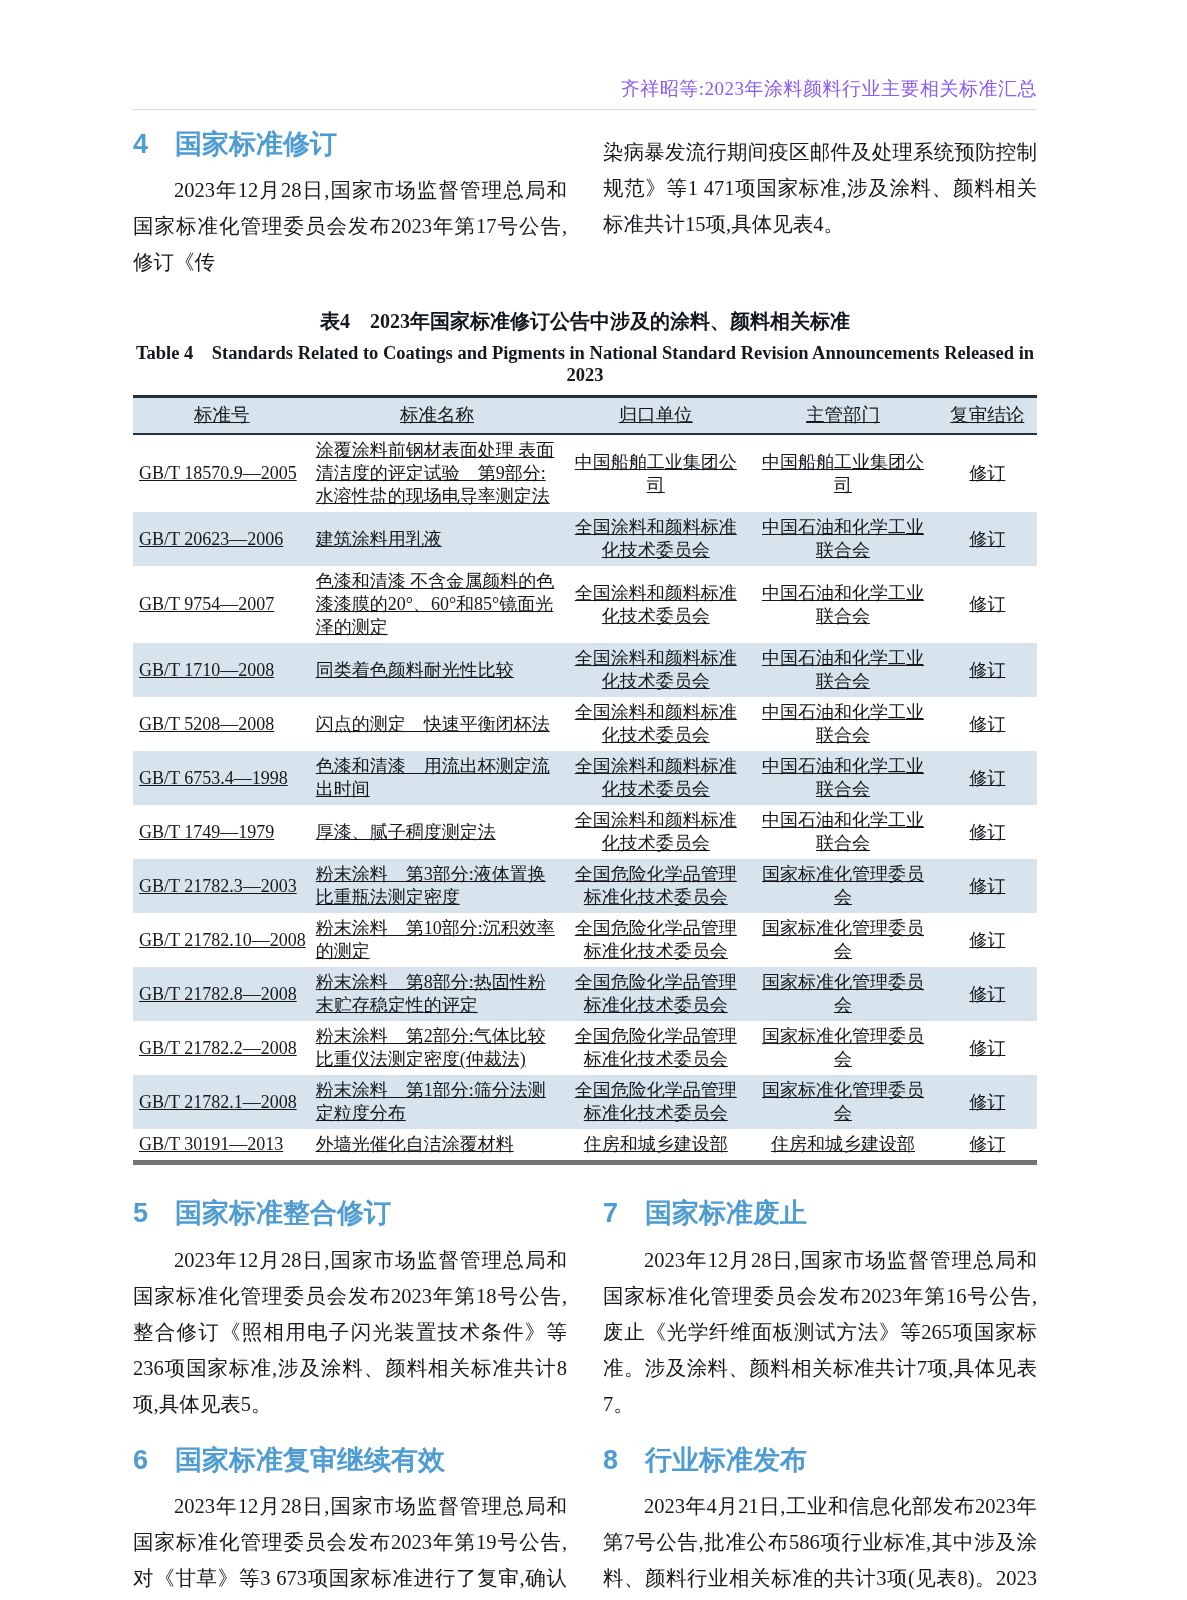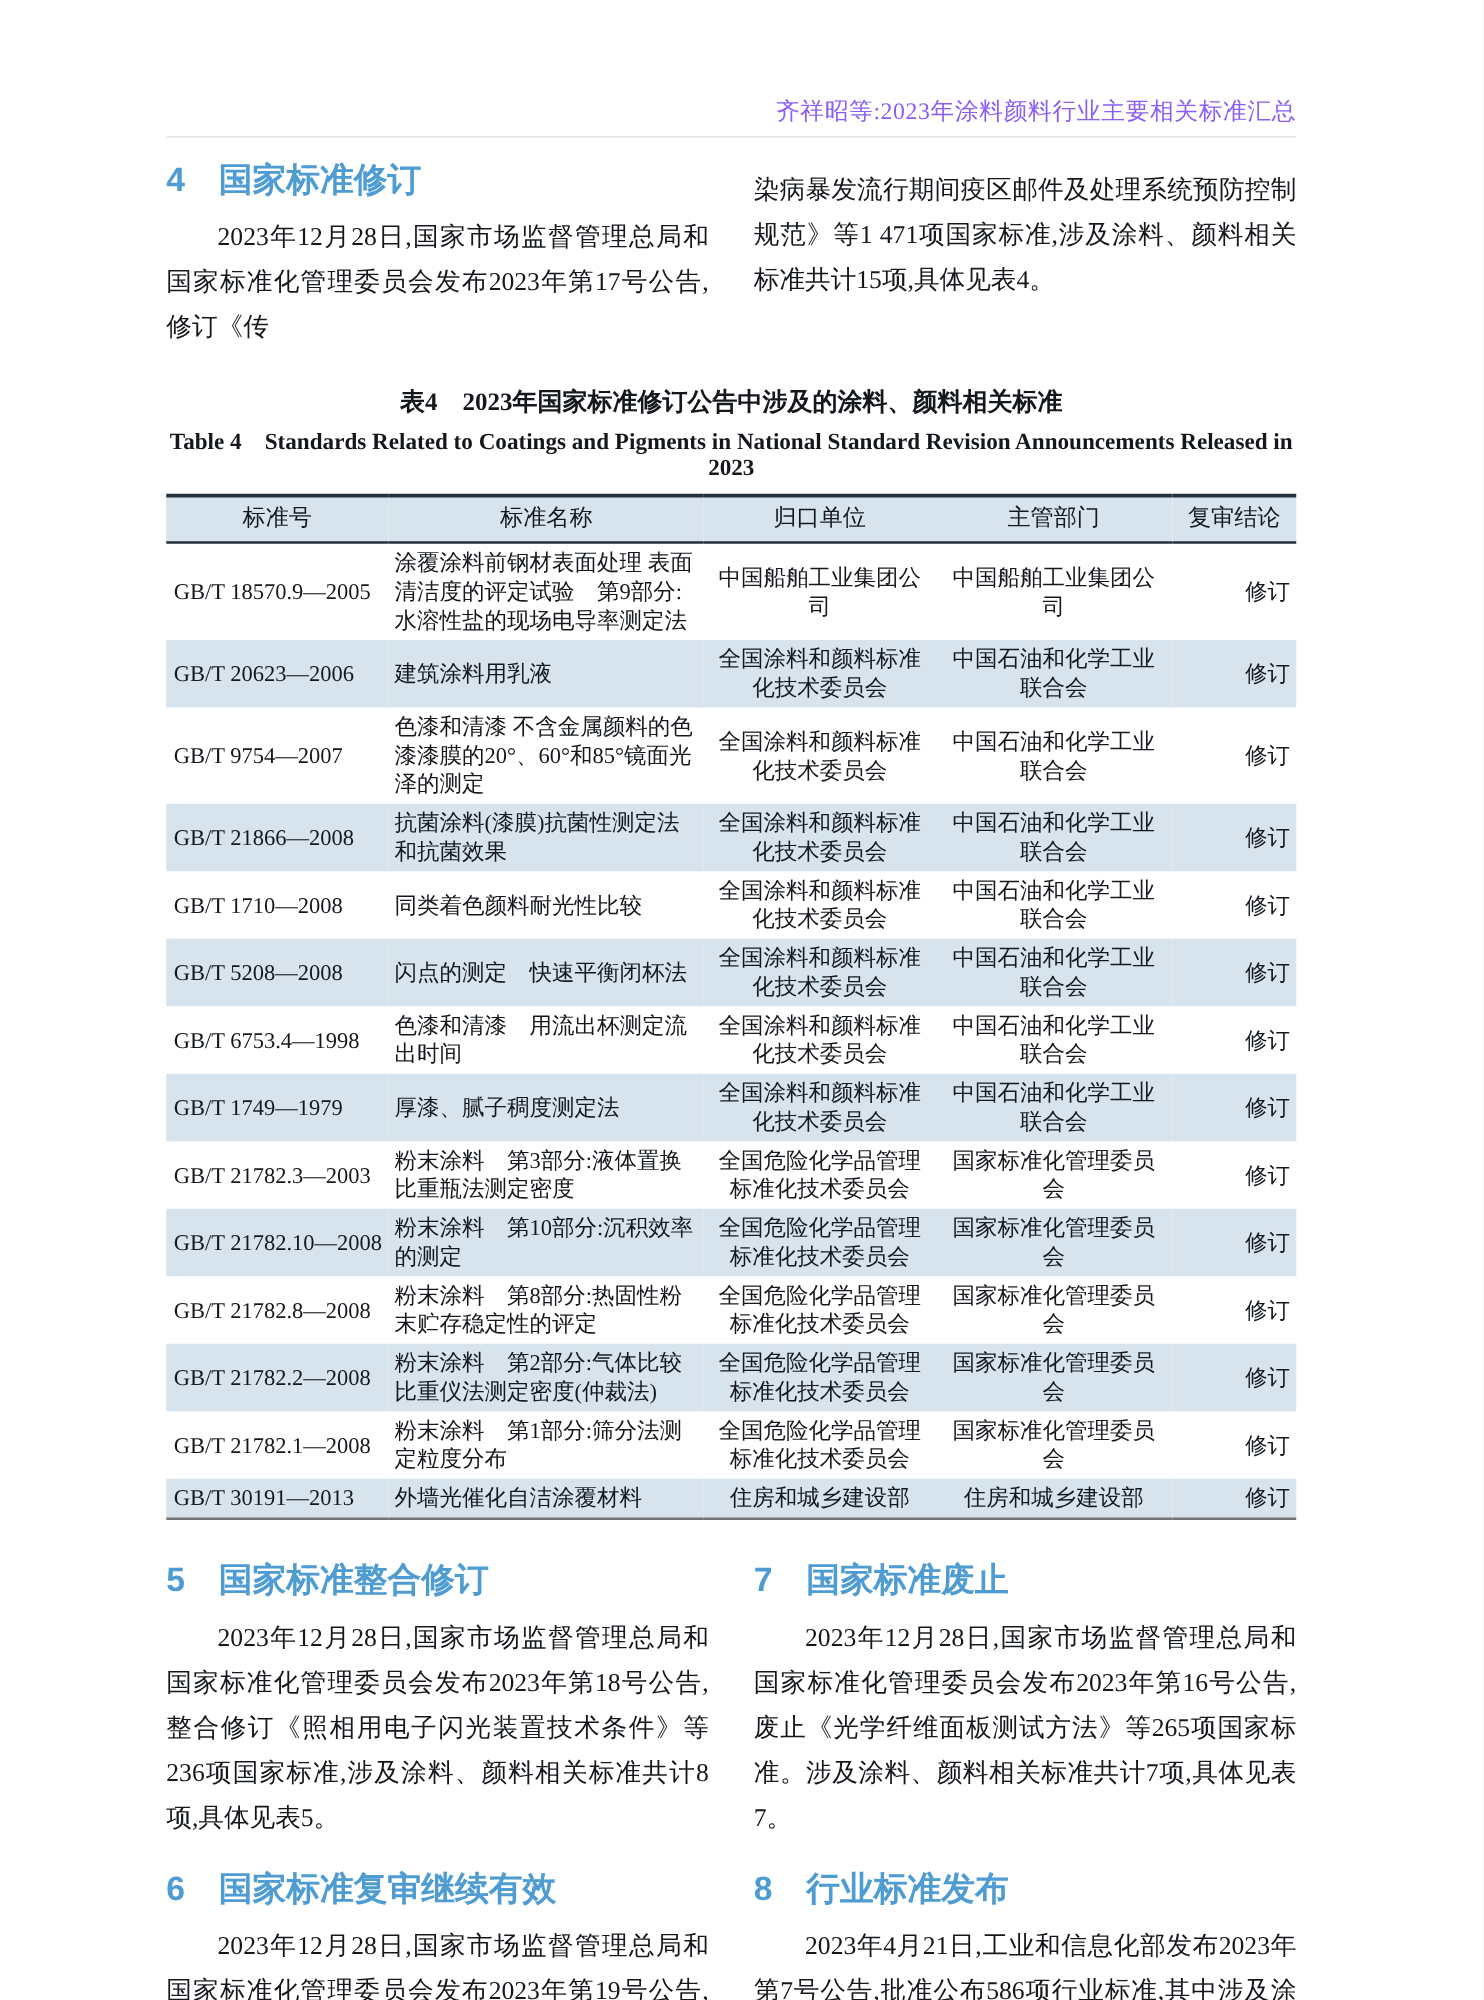--- a/index.html
+++ b/index.html
@@ -33,34 +33,34 @@
   .top-section { display: flex; gap: 36px; margin-top: 18px; }
   .col { flex: 1; min-width: 0; }
   .col-right { padding-top: 6px; }
 
   
   .table-block { margin-top: 28px; }
   .tbl-title-zh { text-align: center; font-weight: 700; font-size: 20px; }
   .tbl-title-en { text-align: center; font-weight: 700; font-size: 18.5px; margin-top: 5px; }
   table.std-table {
     width: 100%; border-collapse: collapse; margin-top: 9px;
-    border-top: 3px solid #25313d; border-bottom: 2px solid #737373;
-    font-size: 18px; line-height: 23px;
+    border-top: 3px solid #25313d; border-bottom: 5px solid #737373;
+    font-size: 18px; line-height: 23px; text-decoration: underline;
   }
   table.std-table thead th {
     background: #d7e3ed; font-weight: 400; font-size: 18.5px;
     padding: 6px 4px; border-bottom: 2px solid #25313d; text-align: center;
   }
   table.std-table tbody tr:nth-child(even) { background: #d7e3ed; }
   table.std-table td { padding: 4px 5px; vertical-align: middle; }
   table.std-table td:nth-child(1) { width: 19.5%; text-align: left; padding-left: 6px; white-space: nowrap; }
   table.std-table td:nth-child(2) { width: 28%;  text-align: left; }
   table.std-table td:nth-child(3) { width: 20.5%; text-align: center; }
   table.std-table td:nth-child(4) { width: 21%;  text-align: center; }
-  table.std-table td:nth-child(5) { width: 11%;  text-align: right; }
+  table.std-table td:nth-child(5) { width: 11%;  text-align: center; }
 
   
   .bottom-section { display: flex; gap: 36px; margin-top: 32px; }
   .sec-block + .sec-block { margin-top: 22px; }
 </style>
 </head>
 <body>
 
 <div class="page">
 
@@ -109,27 +109,20 @@
             <td>修订</td>
           </tr>
           <tr>
             <td>GB/T 9754—2007</td>
             <td>色漆和清漆 不含金属颜料的色漆漆膜的20°、60°和85°镜面光泽的测定</td>
             <td>全国涂料和颜料标准化技术委员会</td>
             <td>中国石油和化学工业联合会</td>
             <td>修订</td>
           </tr>
           <tr>
-            <td>GB/T 21866—2008</td>
-            <td>抗菌涂料(漆膜)抗菌性测定法和抗菌效果</td>
-            <td>全国涂料和颜料标准化技术委员会</td>
-            <td>中国石油和化学工业联合会</td>
-            <td>修订</td>
-          </tr>
-          <tr>
             <td>GB/T 1710—2008</td>
             <td>同类着色颜料耐光性比较</td>
             <td>全国涂料和颜料标准化技术委员会</td>
             <td>中国石油和化学工业联合会</td>
             <td>修订</td>
           </tr>
           <tr>
             <td>GB/T 5208—2008</td>
             <td>闪点的测定　快速平衡闭杯法</td>
             <td>全国涂料和颜料标准化技术委员会</td>

